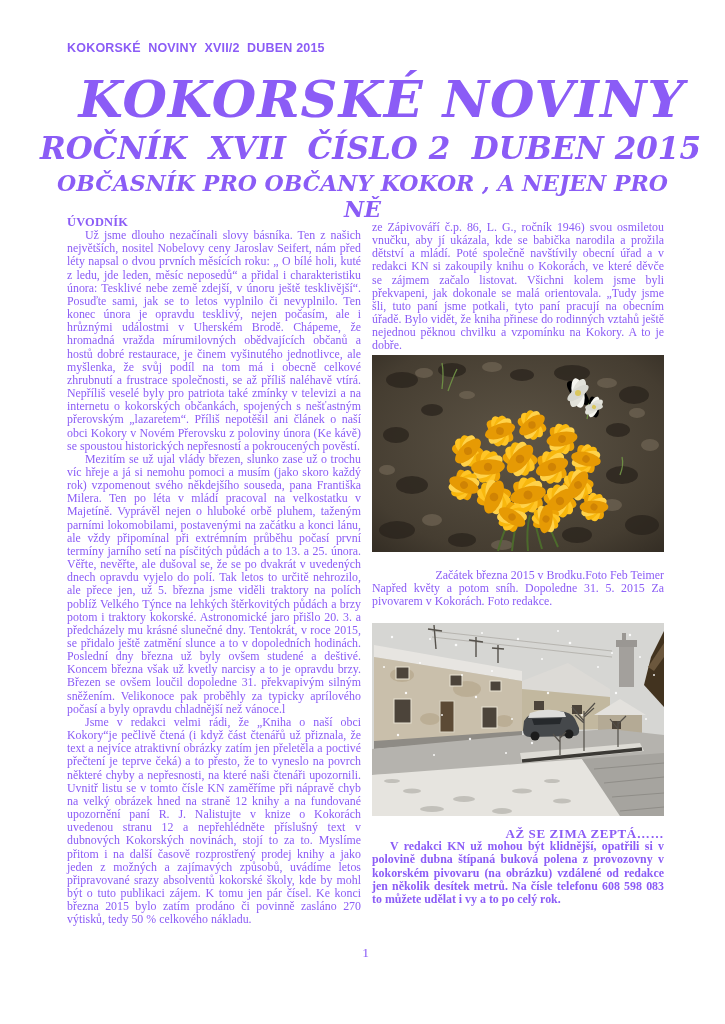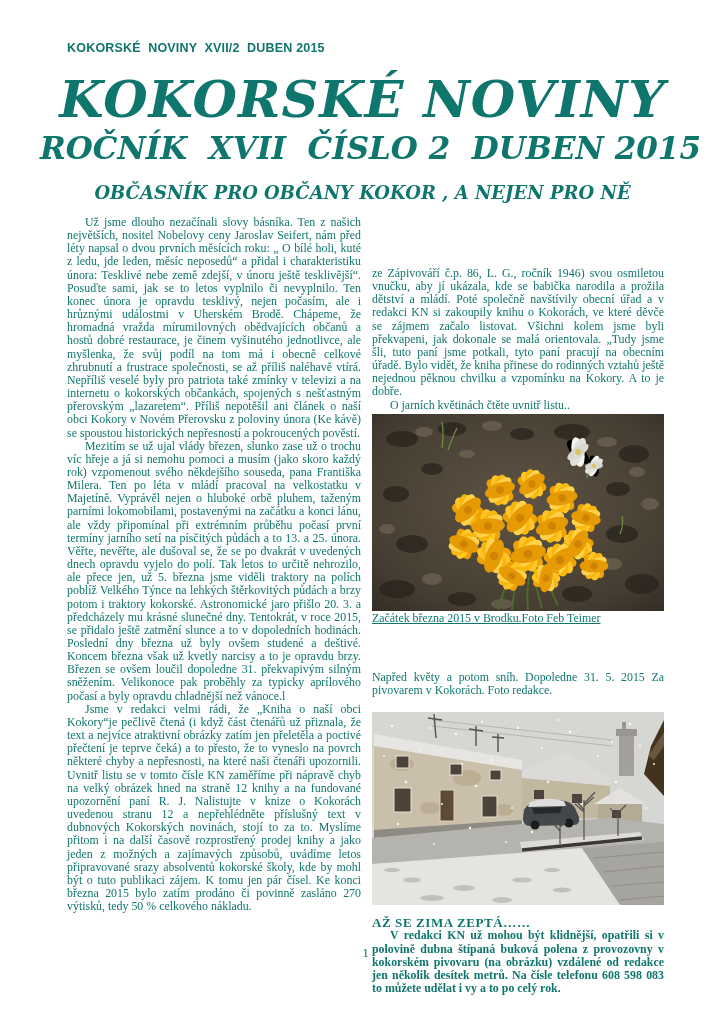--- a/index.html
+++ b/index.html
@@ -1,51 +1,51 @@
 <!DOCTYPE html>
 <html lang="cs"><head>
 <meta charset="utf-8">
 <style>
   html,body { margin:0; padding:0; background:#e9e9e9; }
   .page {
     position:relative; width:725px; height:1024px; margin:0 auto;
-    background:#ffffff; color:#0f766e;
+    background:#ffffff; color:#8b5cf6;
     font-family:"Liberation Serif", serif; overflow:hidden;
   }
   .pre { white-space:pre; }
   .kicker {
     position:absolute; left:67px; top:41px;
     font-family:"Liberation Sans", sans-serif;
     font-size:12.5px; font-weight:700; letter-spacing:0.2px;
   }
   .masthead {
     position:absolute; left:40px; top:68px; width:645px; text-align:center;
     font-family:"DejaVu Serif", serif; font-style:italic; font-weight:bold;
   }
-  .mast-title   { font-size:51px; line-height:62px; letter-spacing:1px; }
+  .mast-title   { font-size:51px; line-height:62px; letter-spacing:1px;text-align:right; }
   .mast-sub     { font-size:31px; line-height:36px; margin-top:0; }
-  .mast-tagline { font-size:18px; line-height:26px; margin-top:14px; }
+  .mast-tagline { font-size:22px; line-height:26px; margin-top:4px; }
 
   .col { position:absolute; font-size:11.9px; line-height:13.15px; text-align:justify; }
   .col-left  { left:67px;  top:216px; width:294px; }
   .col-right { left:372px; top:221px; width:292px; }
 
   .col p { margin:0; text-indent:18px; }
-  .col p.noindent { text-indent:0;margin-top:46px; }
+  .col p.noindent { text-indent:0; }
   .sect-heading { font-weight:bold; font-size:12.4px; letter-spacing:0.2px; text-align:left; }
   .lead-line { text-indent:18px; }
 
   .photo { display:block; width:292px; margin:0; }
   .photo-1 { margin-top:2px; }
   .photo-2 { margin-top:15px; }
 
-  .caption-row { display:flex; justify-content:flex-start; text-indent:0; margin-top:1px;text-decoration:underline; }
+  .caption-row { display:flex; justify-content:flex-end; text-indent:0; margin-top:17px; }
   .caption-rest { text-indent:0; }
 
-  .zima-heading { font-weight:bold; font-size:13px; letter-spacing:0.6px; margin-top:11px; text-align:left; }
+  .zima-heading { font-weight:bold; font-size:13px; letter-spacing:0.6px; margin-top:11px; text-align:right; }
   .zima-body { font-weight:bold; text-indent:18px; }
 
   .pageno {
     position:absolute; left:67px; top:945px; width:597px;
     text-align:center; font-size:13.5px;
   }
   b { font-weight:normal; }
 </style>
 </head>
 <body>
@@ -54,28 +54,28 @@
 
   <div class="kicker pre">KOKORSKÉ  NOVINY  XVII/2  DUBEN 2015</div>
 
   <div class="masthead">
     <div class="mast-title pre">KOKORSKÉ NOVINY</div>
     <div class="mast-sub pre">ROČNÍK  XVII  ČÍSLO 2  DUBEN 2015</div>
     <div class="mast-tagline">OBČASNÍK PRO OBČANY KOKOR , A NEJEN PRO NĚ</div>
   </div>
 
   <div class="col col-left">
+    <div class="sect-heading">ÚVODNÍK</div>
     <p><span>Už jsme dlouho nezačínali slovy básníka.  Ten z našich největších, nositel Nobelovy ceny Jaroslav Seifert, nám před léty napsal o dvou prvních měsících roku: </span><b>„ O bílé holi, kuté z ledu, jde leden, měsíc neposedů“</b><span> a přidal i charakteristiku února: </span><b>Tesklivé nebe země zdejší, v únoru ještě tesklivější“.</b><span> Posuďte sami, jak se to letos vyplnilo či nevyplnilo. Ten konec února je opravdu tesklivý, nejen počasím, ale i hrůznými událostmi v Uherském Brodě. Chápeme, že hromadná vražda mírumilovných obědvajících občanů a hostů dobré restaurace, je činem vyšinutého jednotlivce, ale myšlenka, že svůj podíl na tom má i obecně celkové zhrubnutí a frustrace společnosti, se až příliš naléhavě vtírá. Nepříliš veselé byly pro patriota také zmínky v televizi a na internetu o kokorských občankách, spojených s nešťastným přerovským „lazaretem“. Příliš nepotěšil ani článek o naší obci Kokory v Novém Přerovsku z poloviny února (Ke kávě) se spoustou historických nepřesností a pokroucených pověstí.</span></p>
     <p>Mezitím se už ujal vlády březen, slunko zase už o trochu víc hřeje a já si nemohu pomoci a musím (jako skoro každý rok) vzpomenout svého někdejšího souseda, pana Františka Milera. Ten po léta v mládí pracoval na velkostatku v Majetíně. Vyprávěl nejen o hluboké orbě pluhem, taženým parními lokomobilami, postavenými na začátku a konci lánu, ale vždy připomínal při extrémním průběhu počasí první termíny jarního setí na písčitých půdách a to 13. a 25. února. Věřte, nevěřte, ale dušoval se, že se po dvakrát v uvedených dnech opravdu vyjelo do polí. Tak letos to určitě nehrozilo, ale přece jen, už 5. března jsme viděli traktory na polích poblíž Velkého Týnce na lehkých štěrkovitých půdách a brzy potom i traktory kokorské. Astronomické jaro přišlo 20. 3. a předcházely mu krásné slunečné dny. Tentokrát, v roce 2015, se přidalo ještě zatmění slunce a to v dopoledních hodinách. Poslední dny března už byly ovšem studené a deštivé. Koncem března však už kvetly narcisy a to je opravdu brzy. Březen se ovšem loučil dopoledne 31. překvapivým silným sněžením. Velikonoce pak proběhly za typicky aprílového počasí a byly opravdu chladnější než vánoce.l</p>
     <p>Jsme v redakci velmi rádi, že „Kniha o naší obci Kokory“je pečlivě čtená (i když část čtenářů už přiznala, že text a nejvíce atraktivní obrázky zatím jen přeletěla a poctivé přečtení je teprve čeká) a to přesto, že to vyneslo na povrch některé chyby a nepřesnosti, na které naši čtenáři upozornili. Uvnitř listu se v tomto čísle KN zaměříme při nápravě chyb na velký obrázek hned na straně 12 knihy a na fundované upozornění paní R. J. Nalistujte v knize o Kokorách uvedenou stranu 12 a nepřehlédněte příslušný text v dubnových Kokorských novinách, stojí to za to. Myslíme přitom i na další časově rozprostřený prodej knihy a jako jeden z možných a zajímavých způsobů, uvádíme letos připravované srazy absolventů kokorské školy, kde by mohl být o tuto publikaci zájem. K tomu jen pár čísel. Ke konci března 2015 bylo zatím prodáno či povinně zasláno 270  výtisků, tedy 50  % celkového nákladu.</p>
   </div>
 
   <div class="col col-right">
     <p class="noindent">ze Zápivováří č.p. 86, L. G., ročník 1946) svou osmiletou vnučku, aby jí ukázala, kde se babička narodila a prožila dětství a mládí. Poté společně navštívily obecní úřad a v redakci KN si zakoupily knihu o Kokorách, ve které děvče se zájmem začalo listovat. Všichni kolem jsme byli překvapeni, jak dokonale se malá orientovala. „Tudy jsme šli, tuto paní jsme potkali, tyto paní pracují na obecním úřadě. Bylo vidět, že kniha přinese do rodinných vztahů ještě nejednou pěknou chvilku a vzpomínku na Kokory. A to je dobře.</p>
-    <p class="lead-line">O jarních květinách čtěte uvnitř listu..</p>
 
     <svg class="photo photo-1" viewBox="0 0 292 197" width="292" height="197" xmlns="http://www.w3.org/2000/svg">
       <defs>
         <radialGradient id="soilg" cx="50%" cy="45%" r="80%">
           <stop offset="0%" stop-color="#5d5445"></stop>
           <stop offset="70%" stop-color="#453d31"></stop>
           <stop offset="100%" stop-color="#2e2820"></stop>
         </radialGradient>
         <g id="flw">
           <ellipse rx="6" ry="13" transform="rotate(-64)" fill="#eda305"></ellipse>

